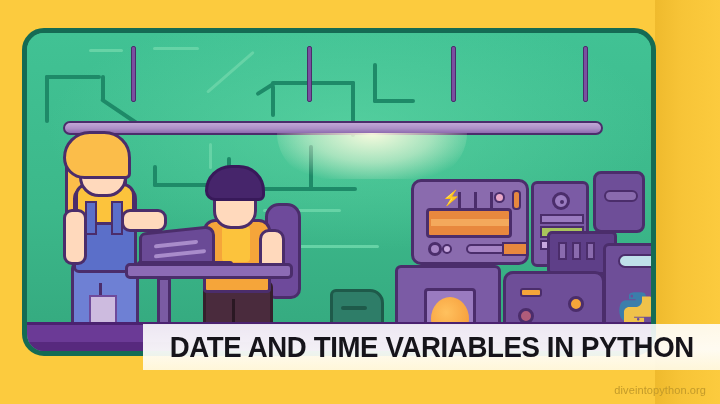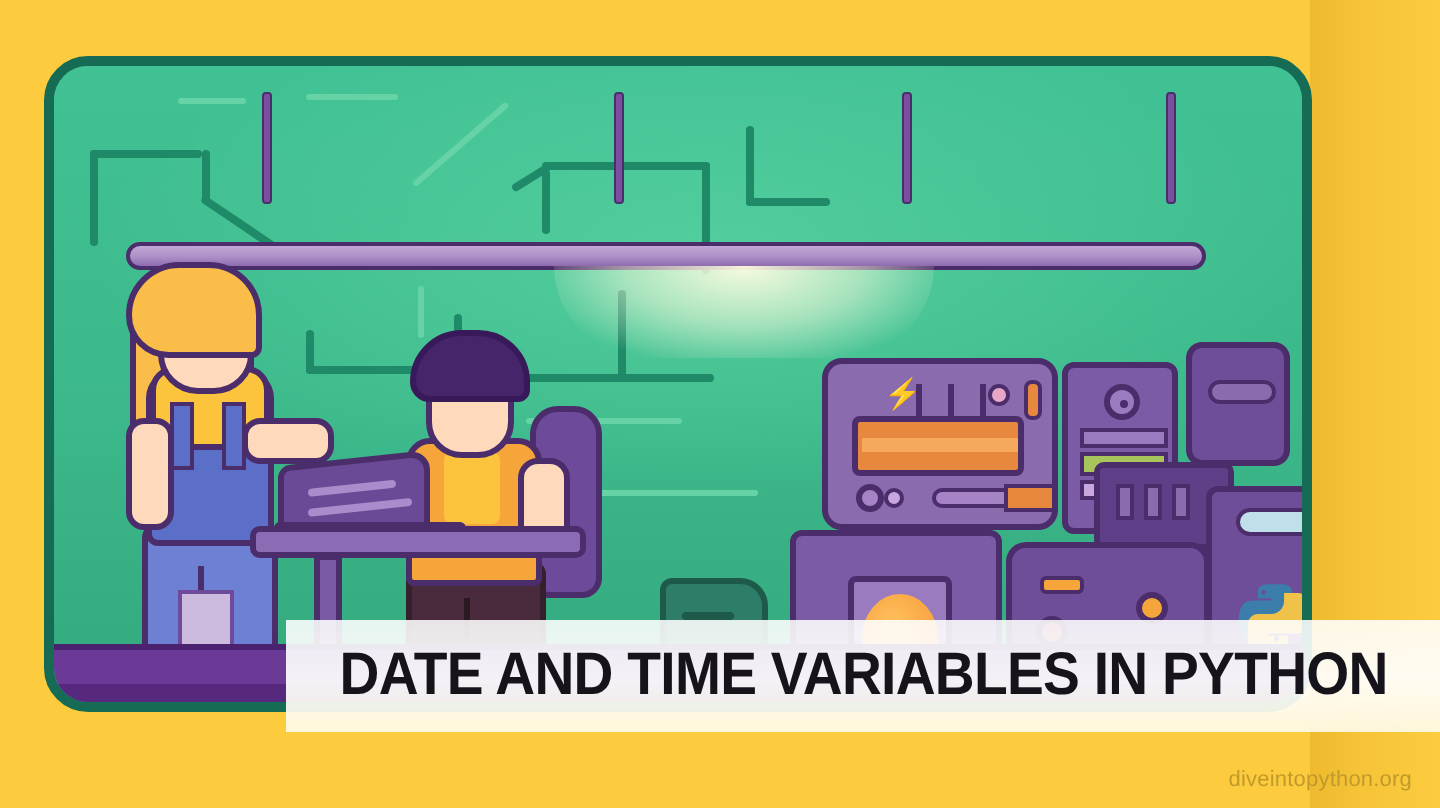--- a/index.html
+++ b/index.html
@@ -292,22 +292,22 @@
 
   
   .ybox {
     position:absolute; left:610px; top:318px; width:40px; height:34px;
     background:#E8AA3A; border:3px solid #4B2D6B; box-sizing:border-box;
   }
 
   
   .banner {
     position: absolute;
-    left: 143px; top: 310px;
-    width: 577px; height: 56px;
+    left: 143px; top: 324px;
+    width: 577px; height: 46px;
     background: linear-gradient(to bottom, rgba(255,255,255,0.88) 0%, rgba(255,255,255,0.93) 55%, rgba(255,250,230,0.92) 100%);
     display: flex;
     align-items: center;
     justify-content: center;
     text-align: right;
   }
   .banner-title {
     font-family: "Liberation Sans", sans-serif;
     font-size: 30px;
     font-weight: bold;

